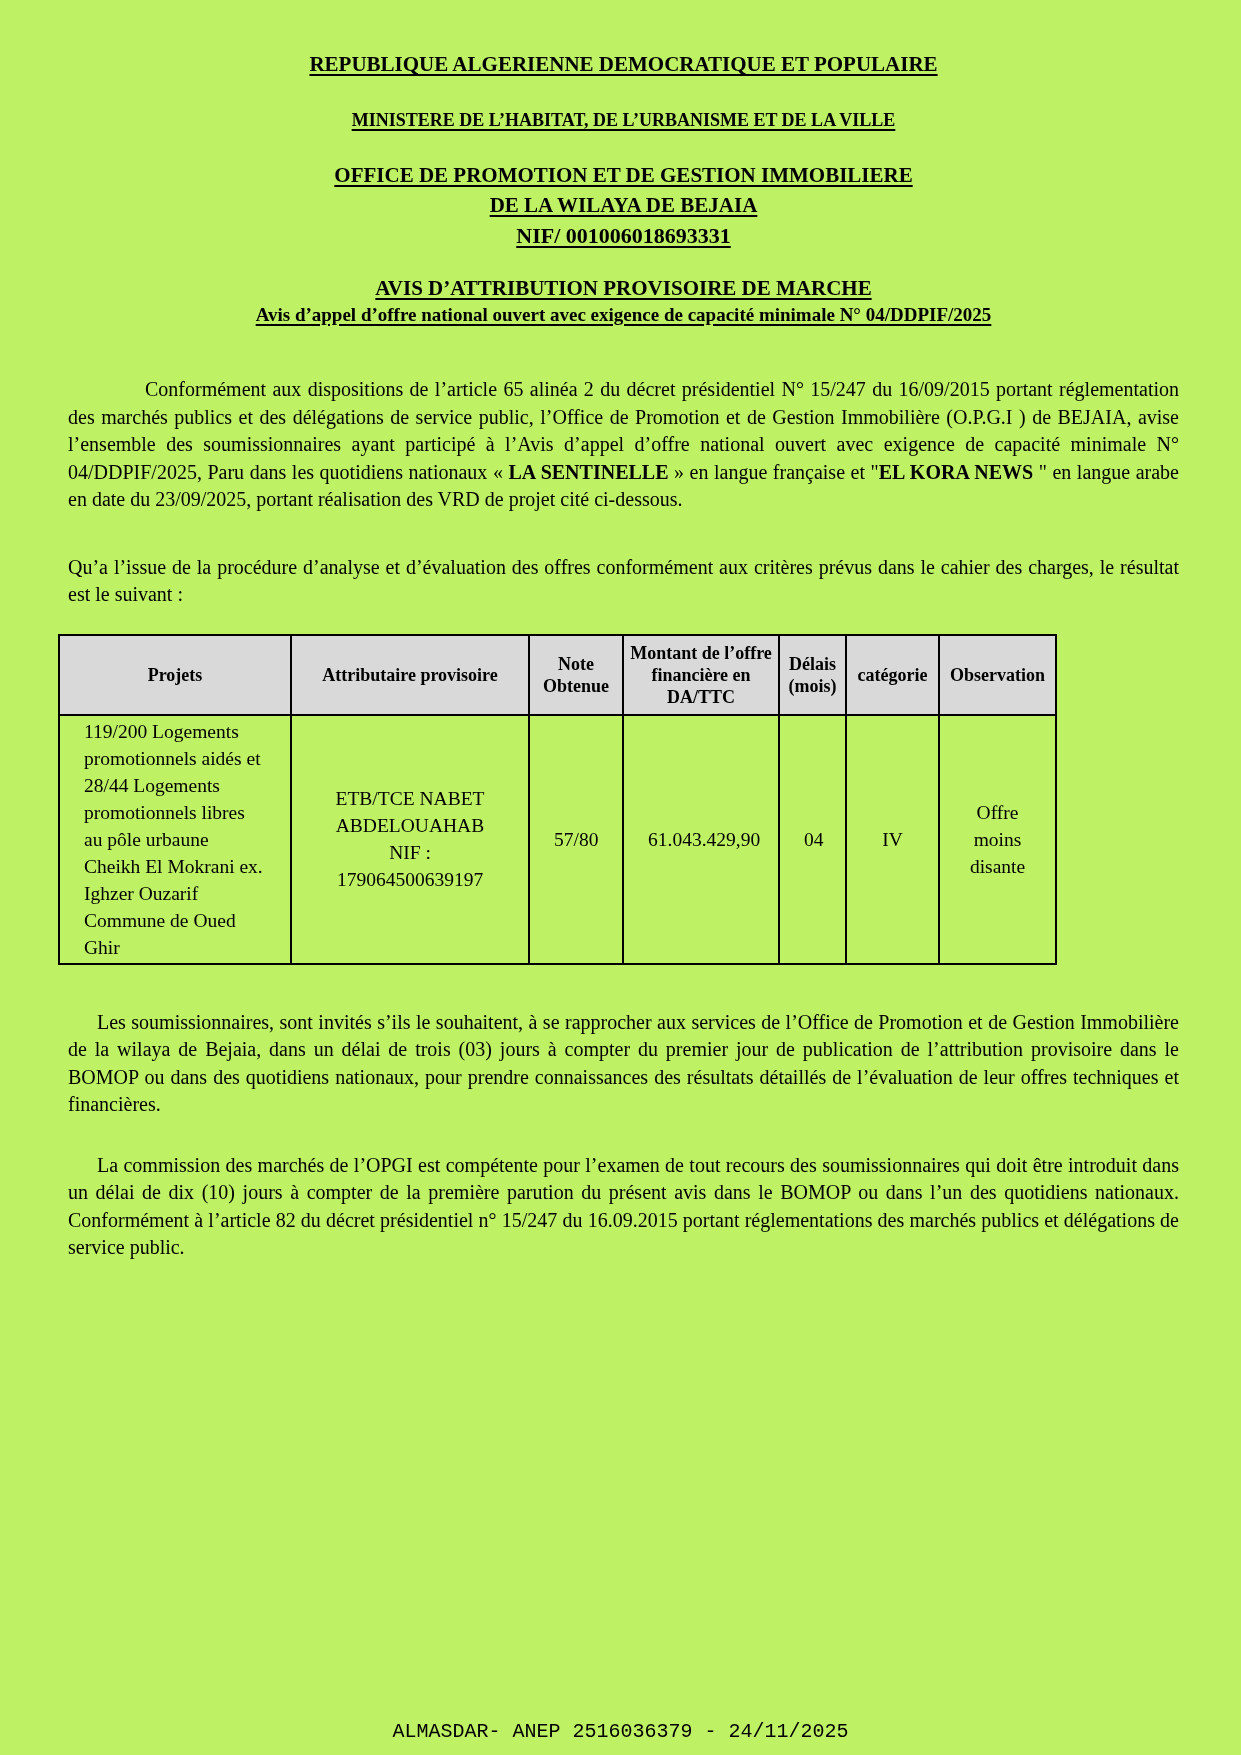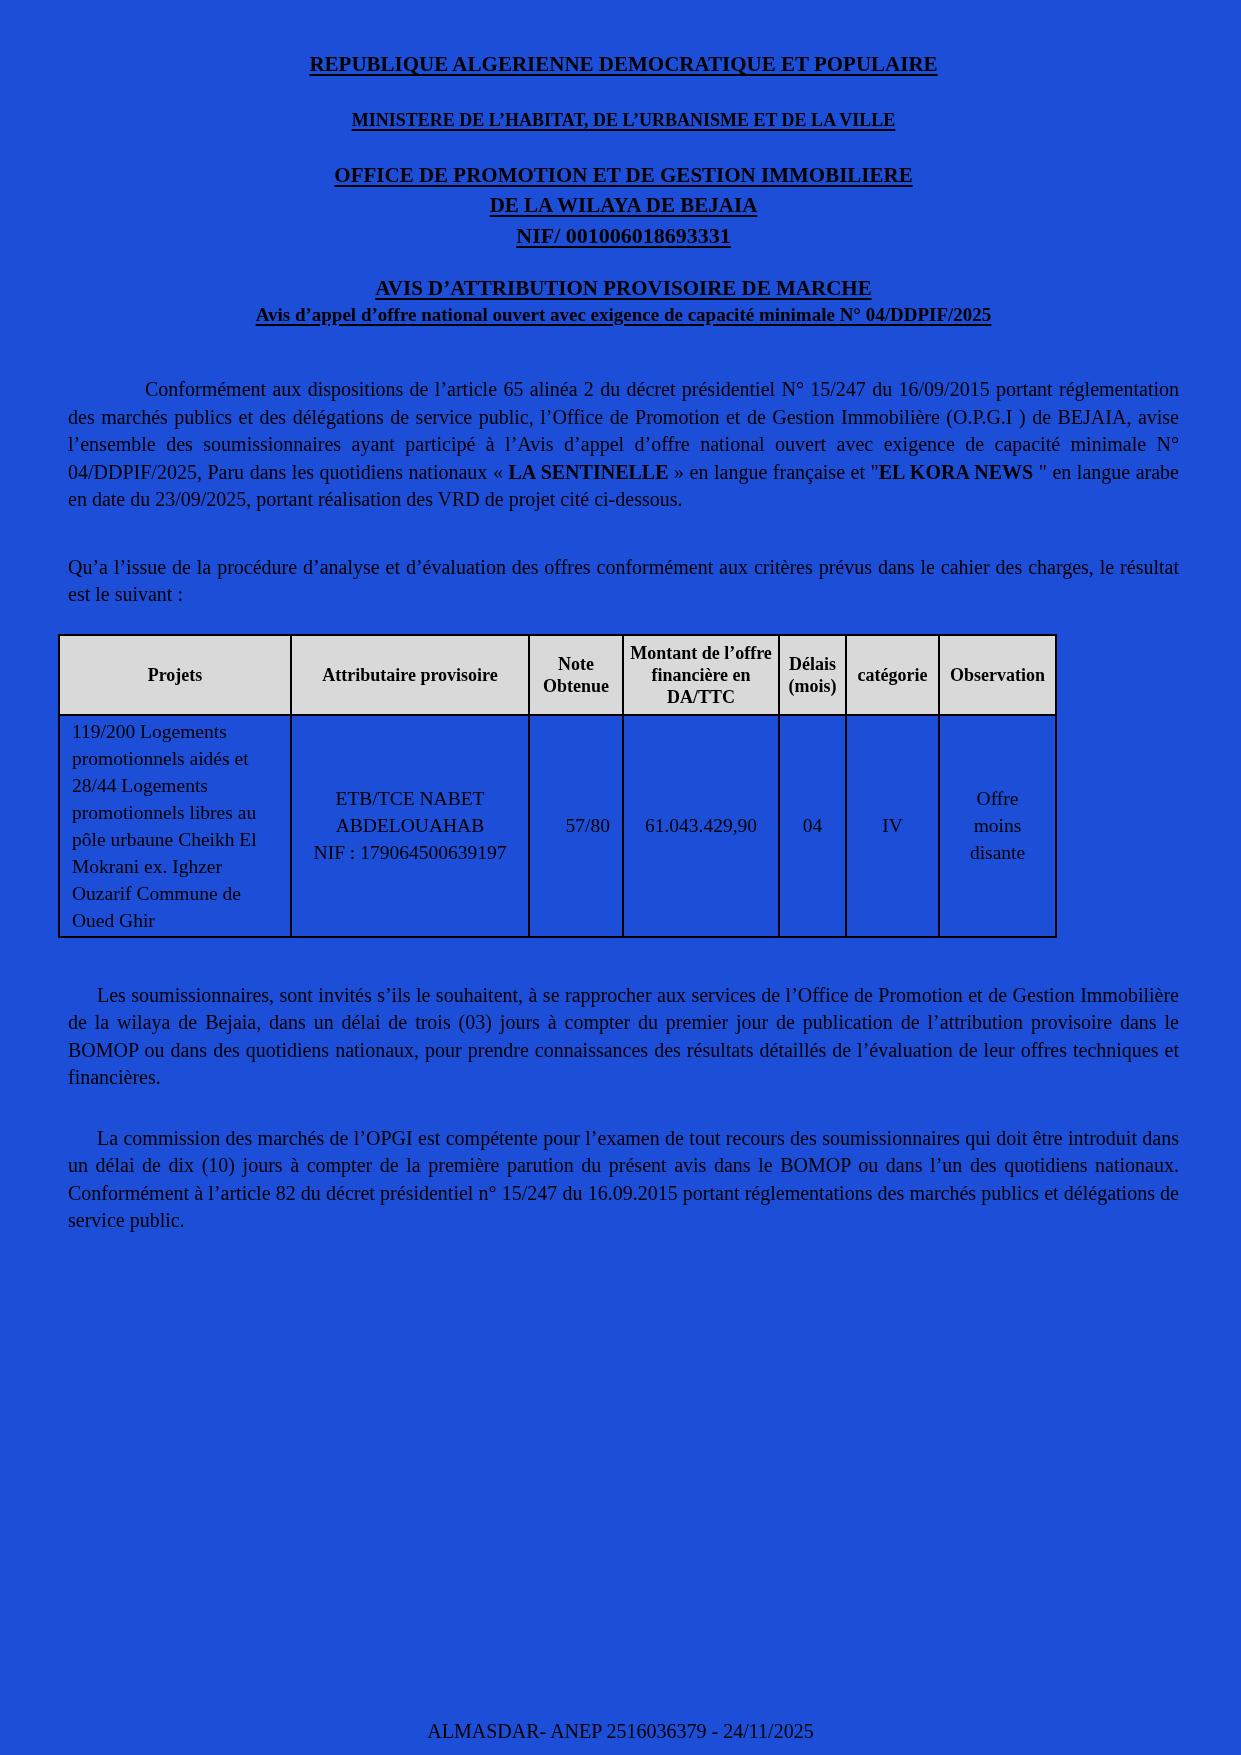--- a/index.html
+++ b/index.html
@@ -1,21 +1,21 @@
 <!DOCTYPE html>
 <html><head>
 <meta charset="utf-8">
 <style>
   html, body { margin:0; padding:0; background:#ffffff; }
   .page {
     position: relative;
     width: 1241px;
     height: 1755px;
     margin: 0 auto;
-    background: #1d4ed8;
+    background: #bef264;
     color: #000000;
     font-family: "Liberation Serif", "DejaVu Serif", serif;
     box-sizing: border-box;
     padding: 52px 62px 0 68px;
     overflow: hidden;
   }
   .hdr {
     text-align: center;
     font-weight: bold;
     margin: 0;
@@ -56,21 +56,21 @@
     line-height: 22px;
     text-align: center;
     vertical-align: middle;
     padding: 6px 4px;
     height: 66px;
   }
   table.result td {
     font-size: 19.5px;
     line-height: 27px;
     vertical-align: middle;
-    padding: 2px 12px;
+    padding: 2px 24px;
     height: 212px;
   }
   td.c-projet   { text-align: left; vertical-align: top; padding-top: 4px; }
   td.c-attrib   { text-align: center; white-space: pre-line; }
   td.c-note     { text-align: right; padding-right: 5px; }
   td.c-montant  { text-align: center; }
   td.c-delais   { text-align: center; font-size: 21px; }
   td.c-categorie{ text-align: center; font-size: 21px; }
   td.c-obs      { text-align: center; }
   .col-projet   { width: 232px; }
@@ -79,21 +79,21 @@
   .col-montant  { width: 156px; }
   .col-delais   { width: 67px;  }
   .col-categorie{ width: 93px;  }
   .col-obs      { width: 117px; }
   .footer {
     position: absolute;
     left: 0;
     bottom: 12px;
     width: 100%;
     text-align: center;
-    font-family: Liberation Serif, serif;
+    font-family: Liberation Mono, monospace;
     font-size: 20px;
     color: #000000;
   }
   .bold { font-weight: bold; }
 </style>
 </head>
 <body>
 
 <div class="page">
 

